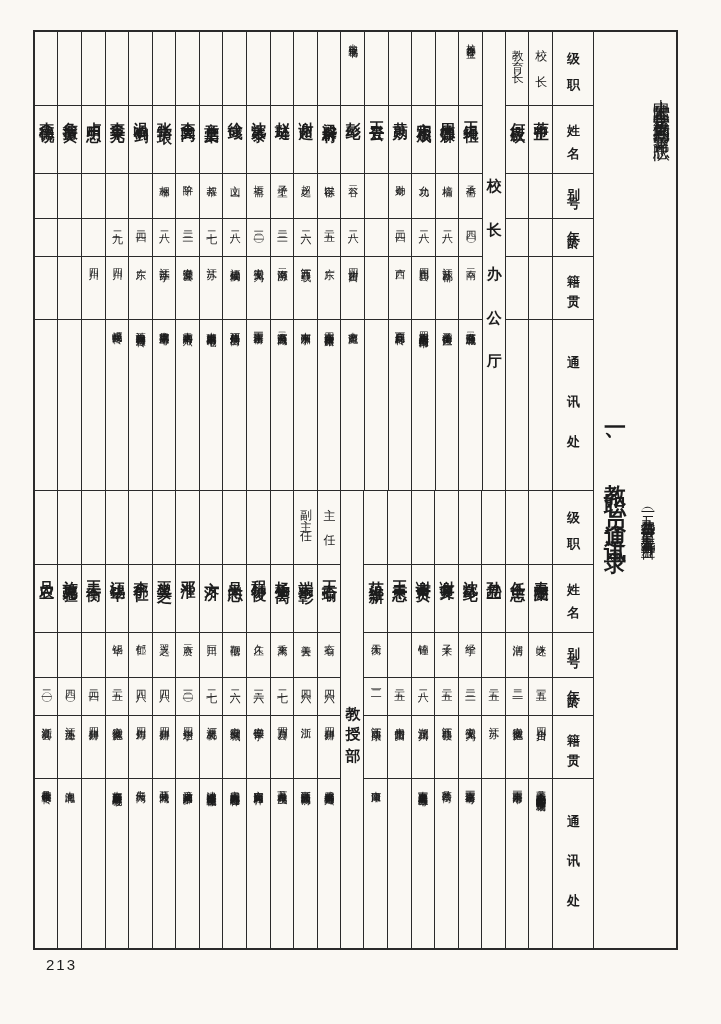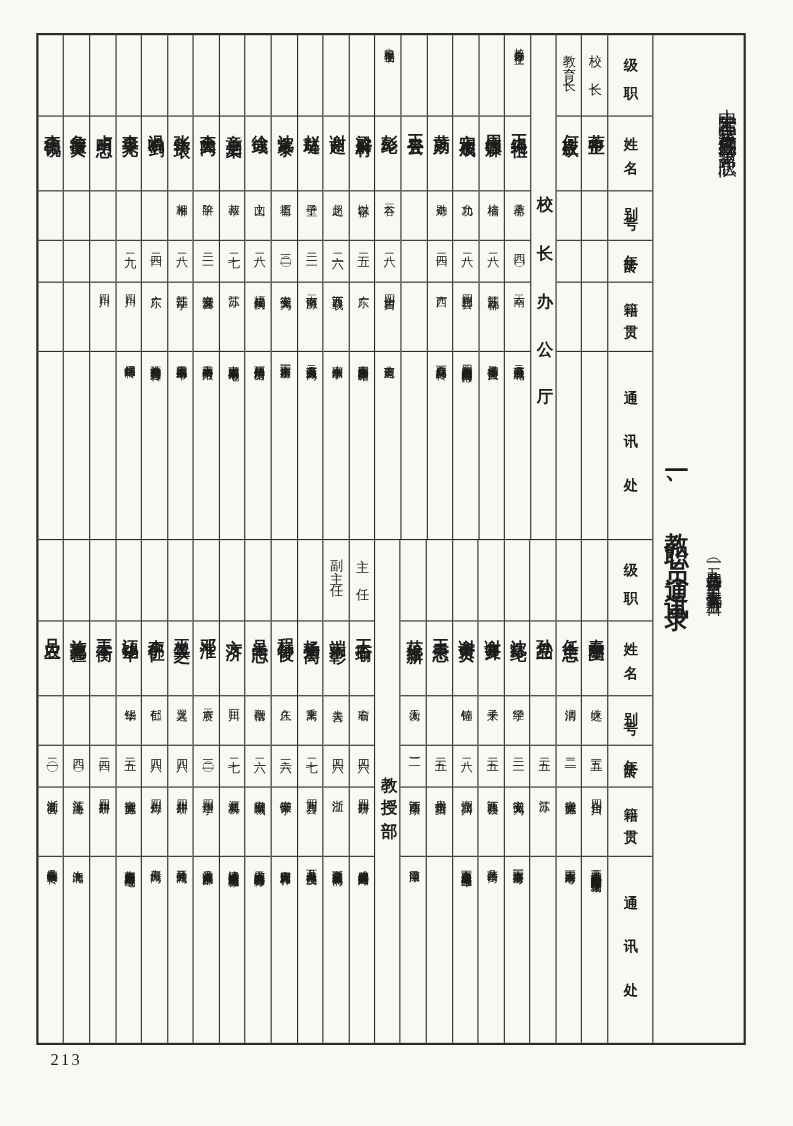--- a/index.html
+++ b/index.html
@@ -58,21 +58,21 @@
   .name-text{font-size:15px;font-weight:bold;letter-spacing:3px;padding-top:4px;font-family:"Liberation Sans",sans-serif;}
   .alias-text{font-size:10.5px;letter-spacing:1px;padding-top:3px;line-height:12px;}
   .age-text{font-size:11px;letter-spacing:2px;padding-top:3px;}
   .native-text{font-size:10.5px;letter-spacing:1px;padding-top:3px;line-height:12px;}
   .addr-text{font-size:10px;letter-spacing:0.5px;padding-top:4px;line-height:11.5px;}
   .group-text{font-weight:bold;font-size:15px;font-family:"Liberation Sans",sans-serif;}
   .group-text.g5{letter-spacing:44px;padding-top:30px;}
   .group-text.g3{letter-spacing:20px;padding-top:10px;}
   .page-number{
     position:absolute;left:46px;top:956px;font-size:15px;letter-spacing:2px;
-    font-family:Liberation Serif, serif;
+    font-family:Liberation Sans, sans-serif;
   }
 </style>
 </head>
 <body>
 
 <div class="page-box">
 
   <div class="title-strip">
     <div class="vline title-line1"><span>中央陆军军官学校第六期同学录（第一总队）</span><span class="sup">⑴</span></div>
     <div class="vline title-line2">（一九二八年四月二十三日至一九二九年五月十五日）</div>

